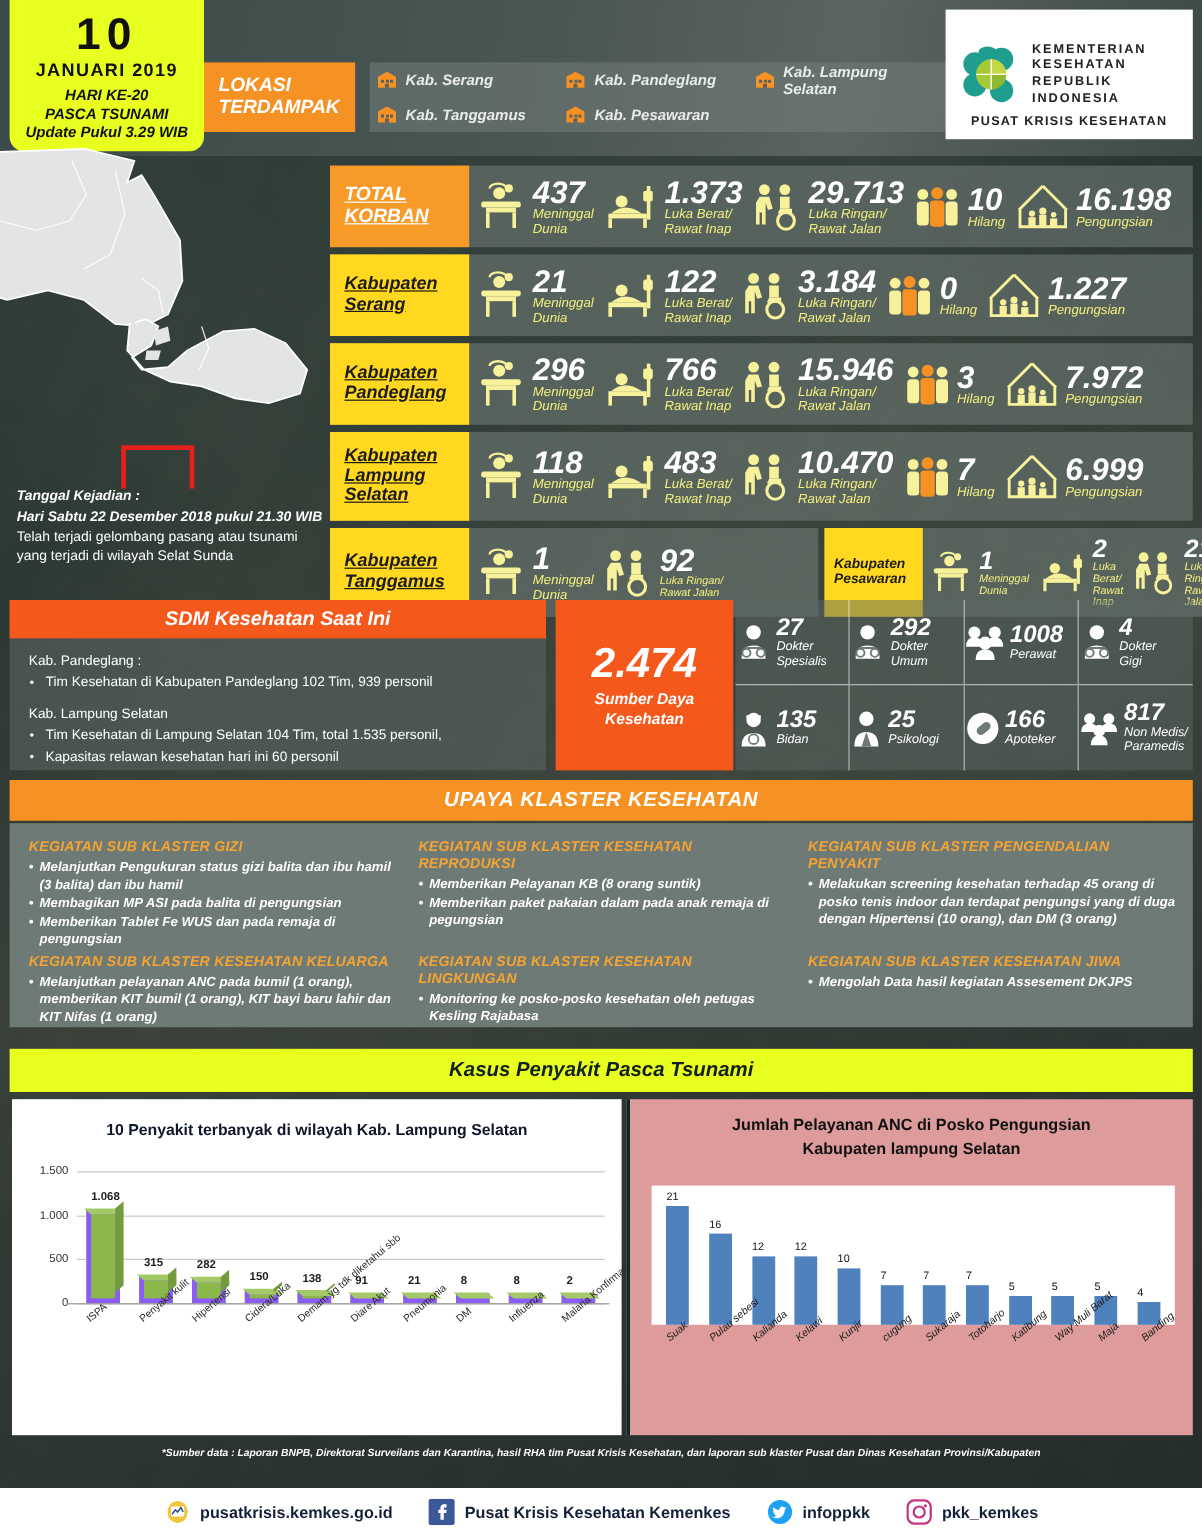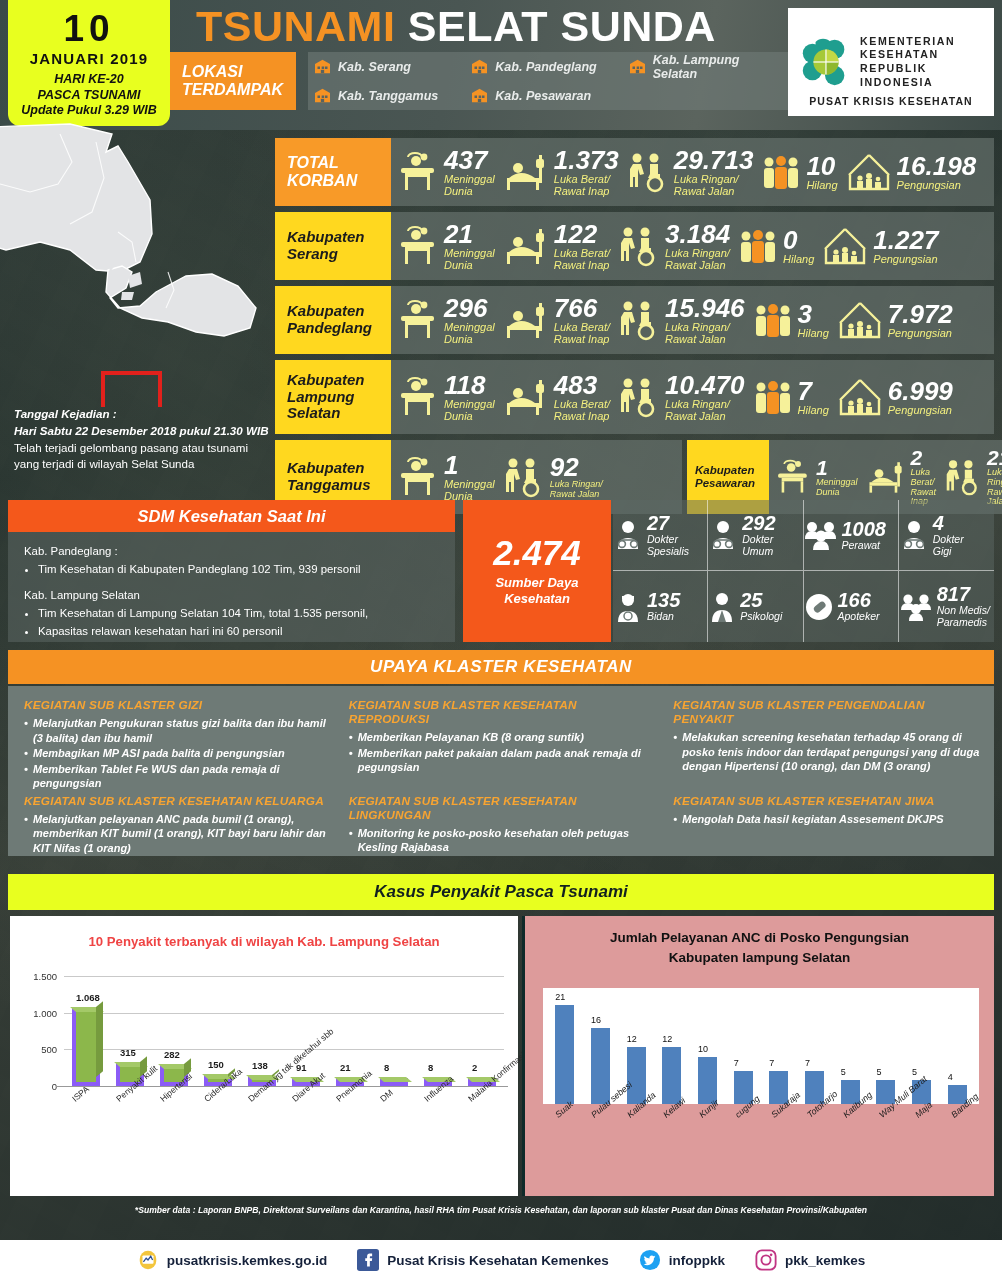--- a/index.html
+++ b/index.html
@@ -83,21 +83,21 @@
     color:#fff; font-size:11.6px; line-height:1.45;
   }
   .event-text .it { font-style:italic; font-weight:bold; }
 
   
   .rows { position:absolute; left:275px; top:138px; width:719px; }
   .vrow { display:flex; height:68px; margin-bottom:6px; background:rgba(108,119,115,.62); }
   .vrow.tall { height:74px; }
   .vlabel {
     width:116px; flex:0 0 116px; display:flex; align-items:center; padding-left:12px;
-    font-style:italic; font-weight:bold; line-height:1.13;
+    font-style:italic; font-weight:bold; line-height:1.13;text-decoration:underline;
   }
   .vlabel.total { background:#f89a28; color:#fff; font-size:16px; }
   .vlabel.kab { background:#ffd81f; color:#1c1c1c; font-size:15px; }
   .vcells { flex:1; display:flex; align-items:center; }
   .vcell { display:flex; align-items:center; gap:5px; padding:0 4px; }
   .vcell .num { color:#fff; font-style:italic; font-weight:bold; font-size:26px; line-height:1; }
   .vcell .num.sm { font-size:21px; }
   .vcell .lab { color:#f4f07f; font-style:italic; font-size:11px; line-height:1.1; }
   .vcell .lab.sm { font-size:9px; }
   .ico { flex:0 0 auto; }
@@ -156,21 +156,21 @@
   .kasus-banner { position:absolute; left:8px; top:874px; width:986px; height:36px;
     background:#e8ff1f; color:#12201f; display:flex; align-items:center; justify-content:center;
     font-style:italic; font-weight:bold; font-size:17px; }
 
   
   .chart-left { position:absolute; left:10px; top:916px; width:508px; height:280px;
     background:#fff; }
   .chart-right { position:absolute; left:522px; top:916px; width:472px; height:280px;
     background:#dd9b9b; border-left:3px solid #0f2a29; }
 
-  .cl-title { text-align:center; color:#ef4444; font-size:13.2px; font-weight:bold;
+  .cl-title { text-align:center; color:#0f172a; font-size:13.2px; font-weight:bold;
     padding:18px 6px 0; }
   .cr-title { text-align:center; color:#111; font-size:13.5px; font-weight:bold;
     padding:12px 6px 0; line-height:1.5; }
 
   .plot-l { position:absolute; left:54px; top:60px; width:440px; height:110px; }
   .gridline { position:absolute; left:0; width:100%; height:1px; background:#c9c9c9; }
   .axis-lab { position:absolute; right:100%; transform:translateY(-50%);
     padding-right:7px; font-size:9.5px; color:#333; white-space:nowrap; }
   .bars-l { position:absolute; left:0; bottom:0; width:100%; height:110px;
     display:flex; align-items:flex-end; }
@@ -218,24 +218,20 @@
     <div class="date-badge">
       <div class="date-num">10</div>
       <div class="date-mon">JANUARI 2019</div>
       <div class="date-sub">
         <div>HARI KE-20</div>
         <div>PASCA TSUNAMI</div>
         <div>Update Pukul 3.29 WIB</div>
       </div>
     </div>
 
-    <div class="title-main">
-      <span class="o">TSUNAMI</span>
-      <span class="w">SELAT SUNDA</span>
-    </div>
 
     <div class="lokasi-box">
       <div>LOKASI</div>
       <div>TERDAMPAK</div>
     </div>
 
     <div class="lokasi-list">
       <div class="lokasi-item">
         <svg class="bldg-icon" viewBox="0 0 20 18">
           <path d="M1 6 L10 1 L19 6 L19 17 L1 17 Z" fill="#f59223"></path>

